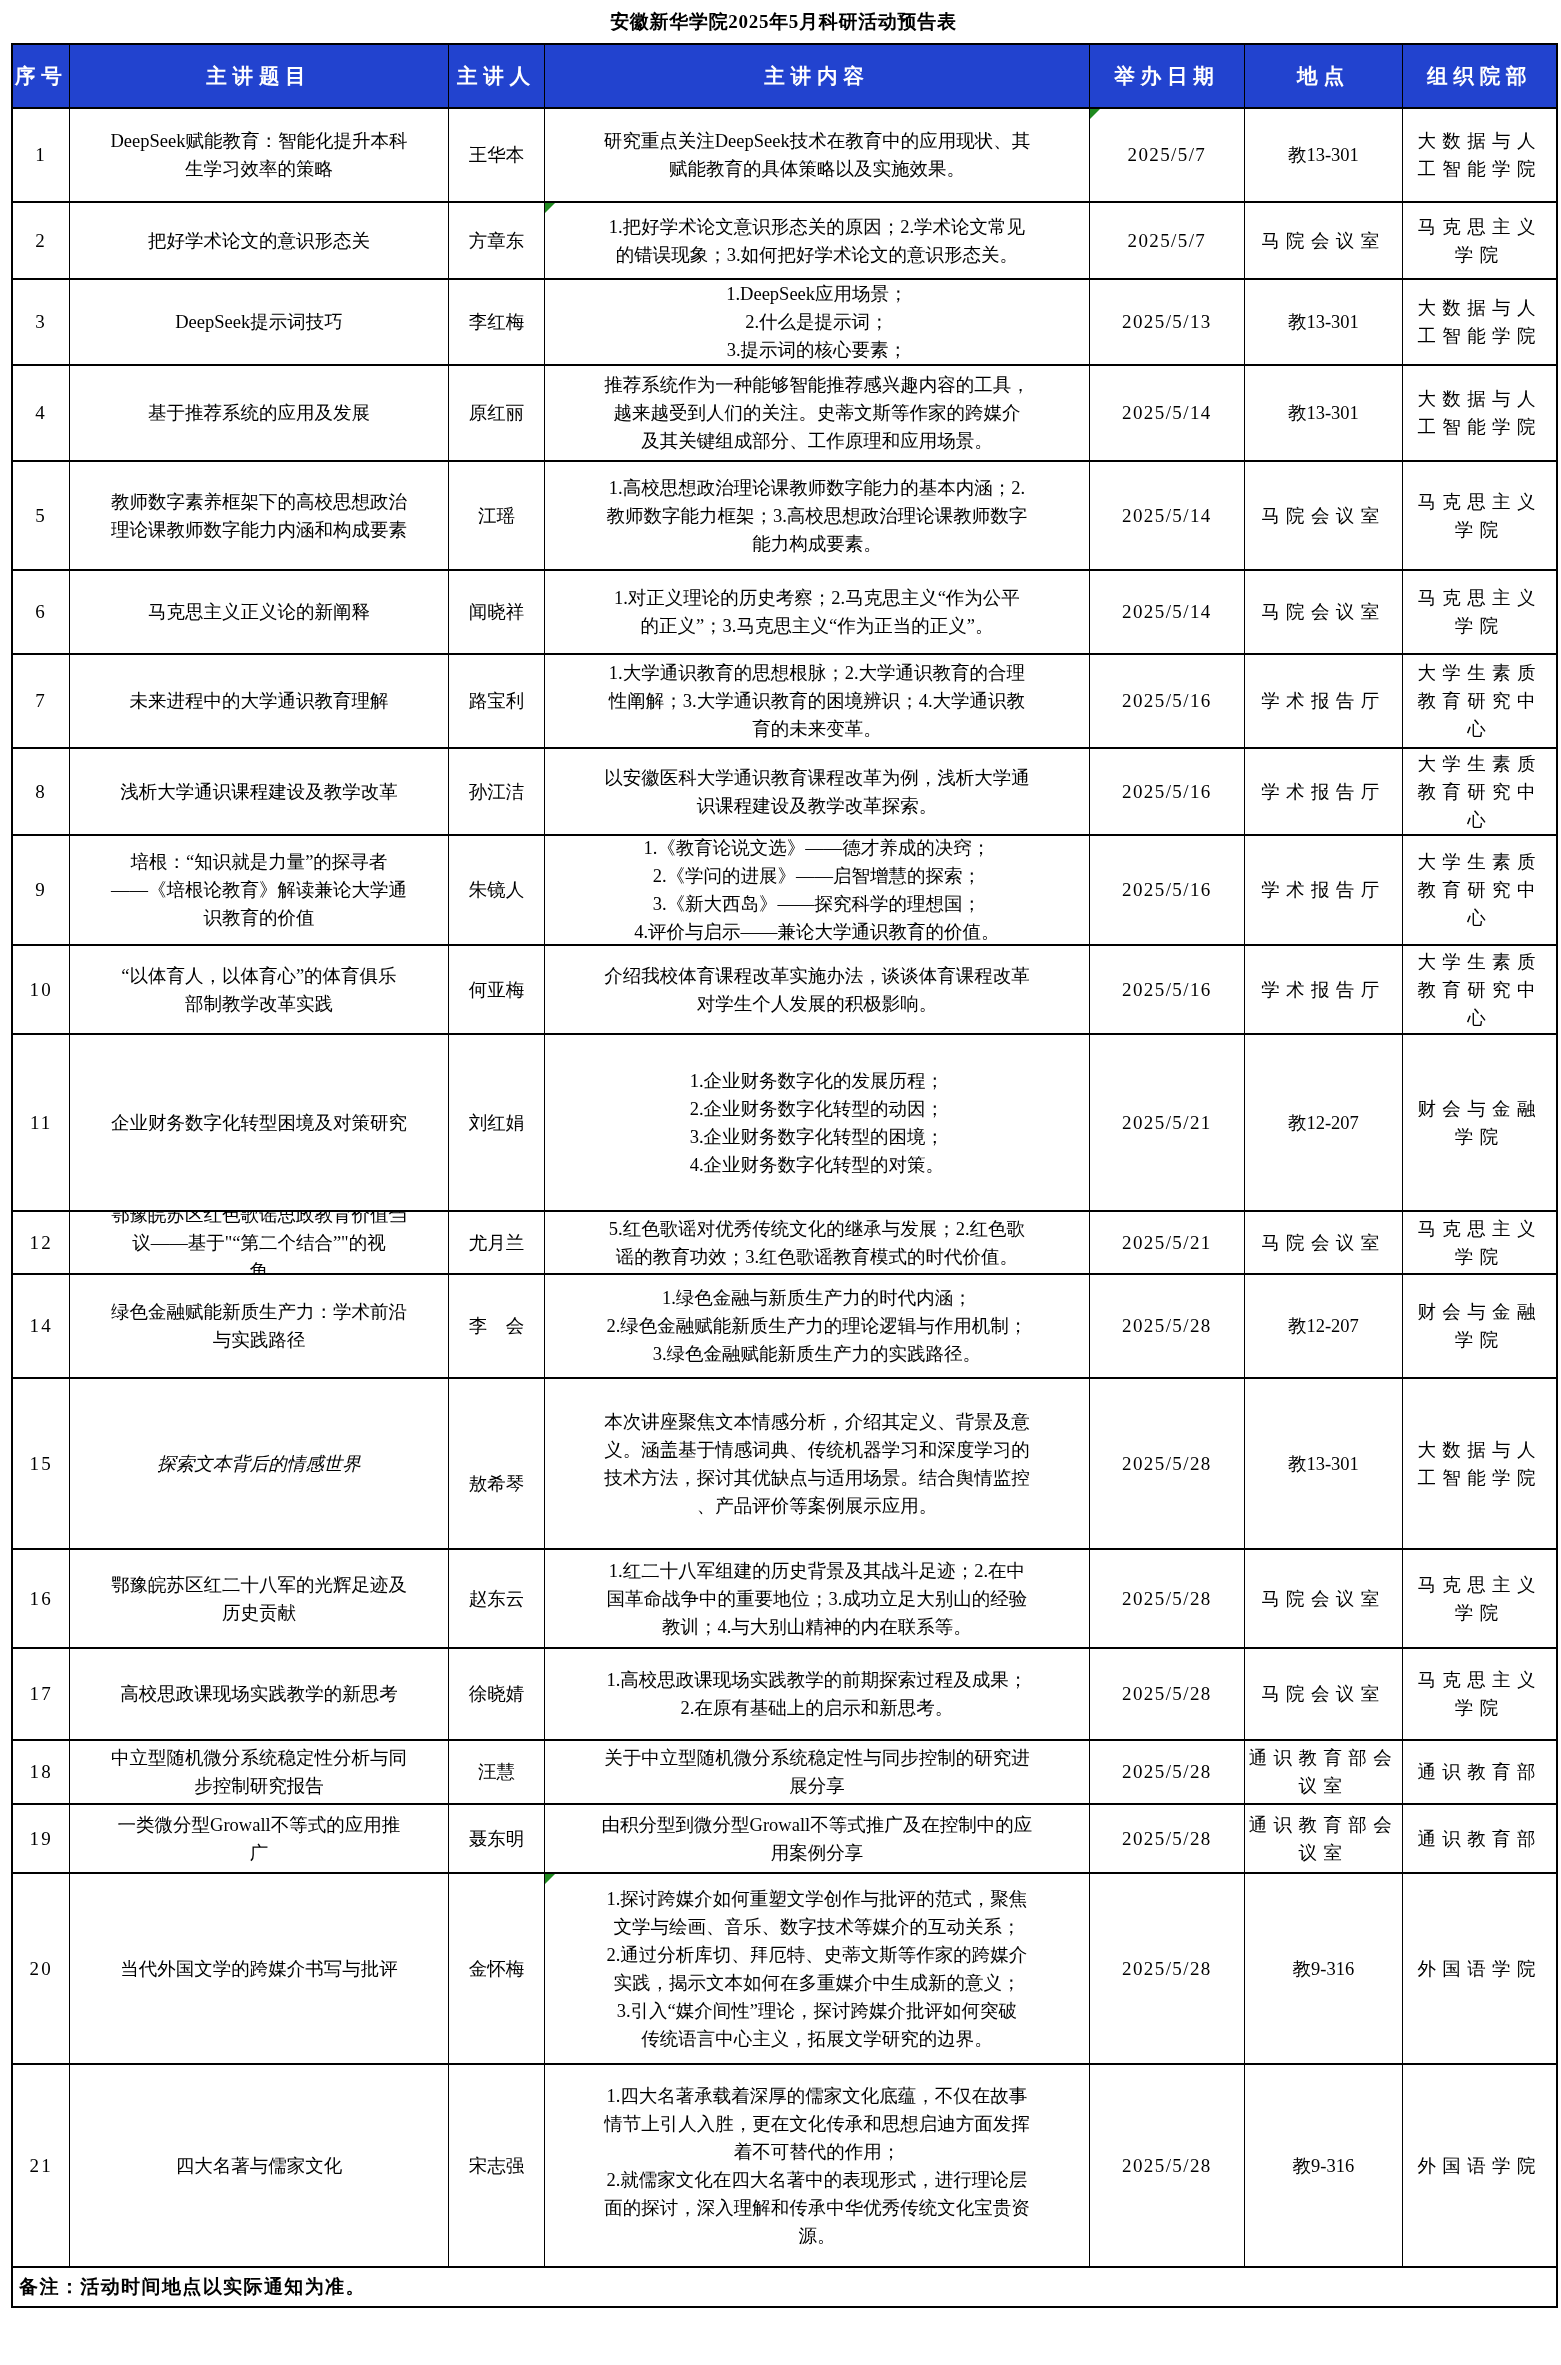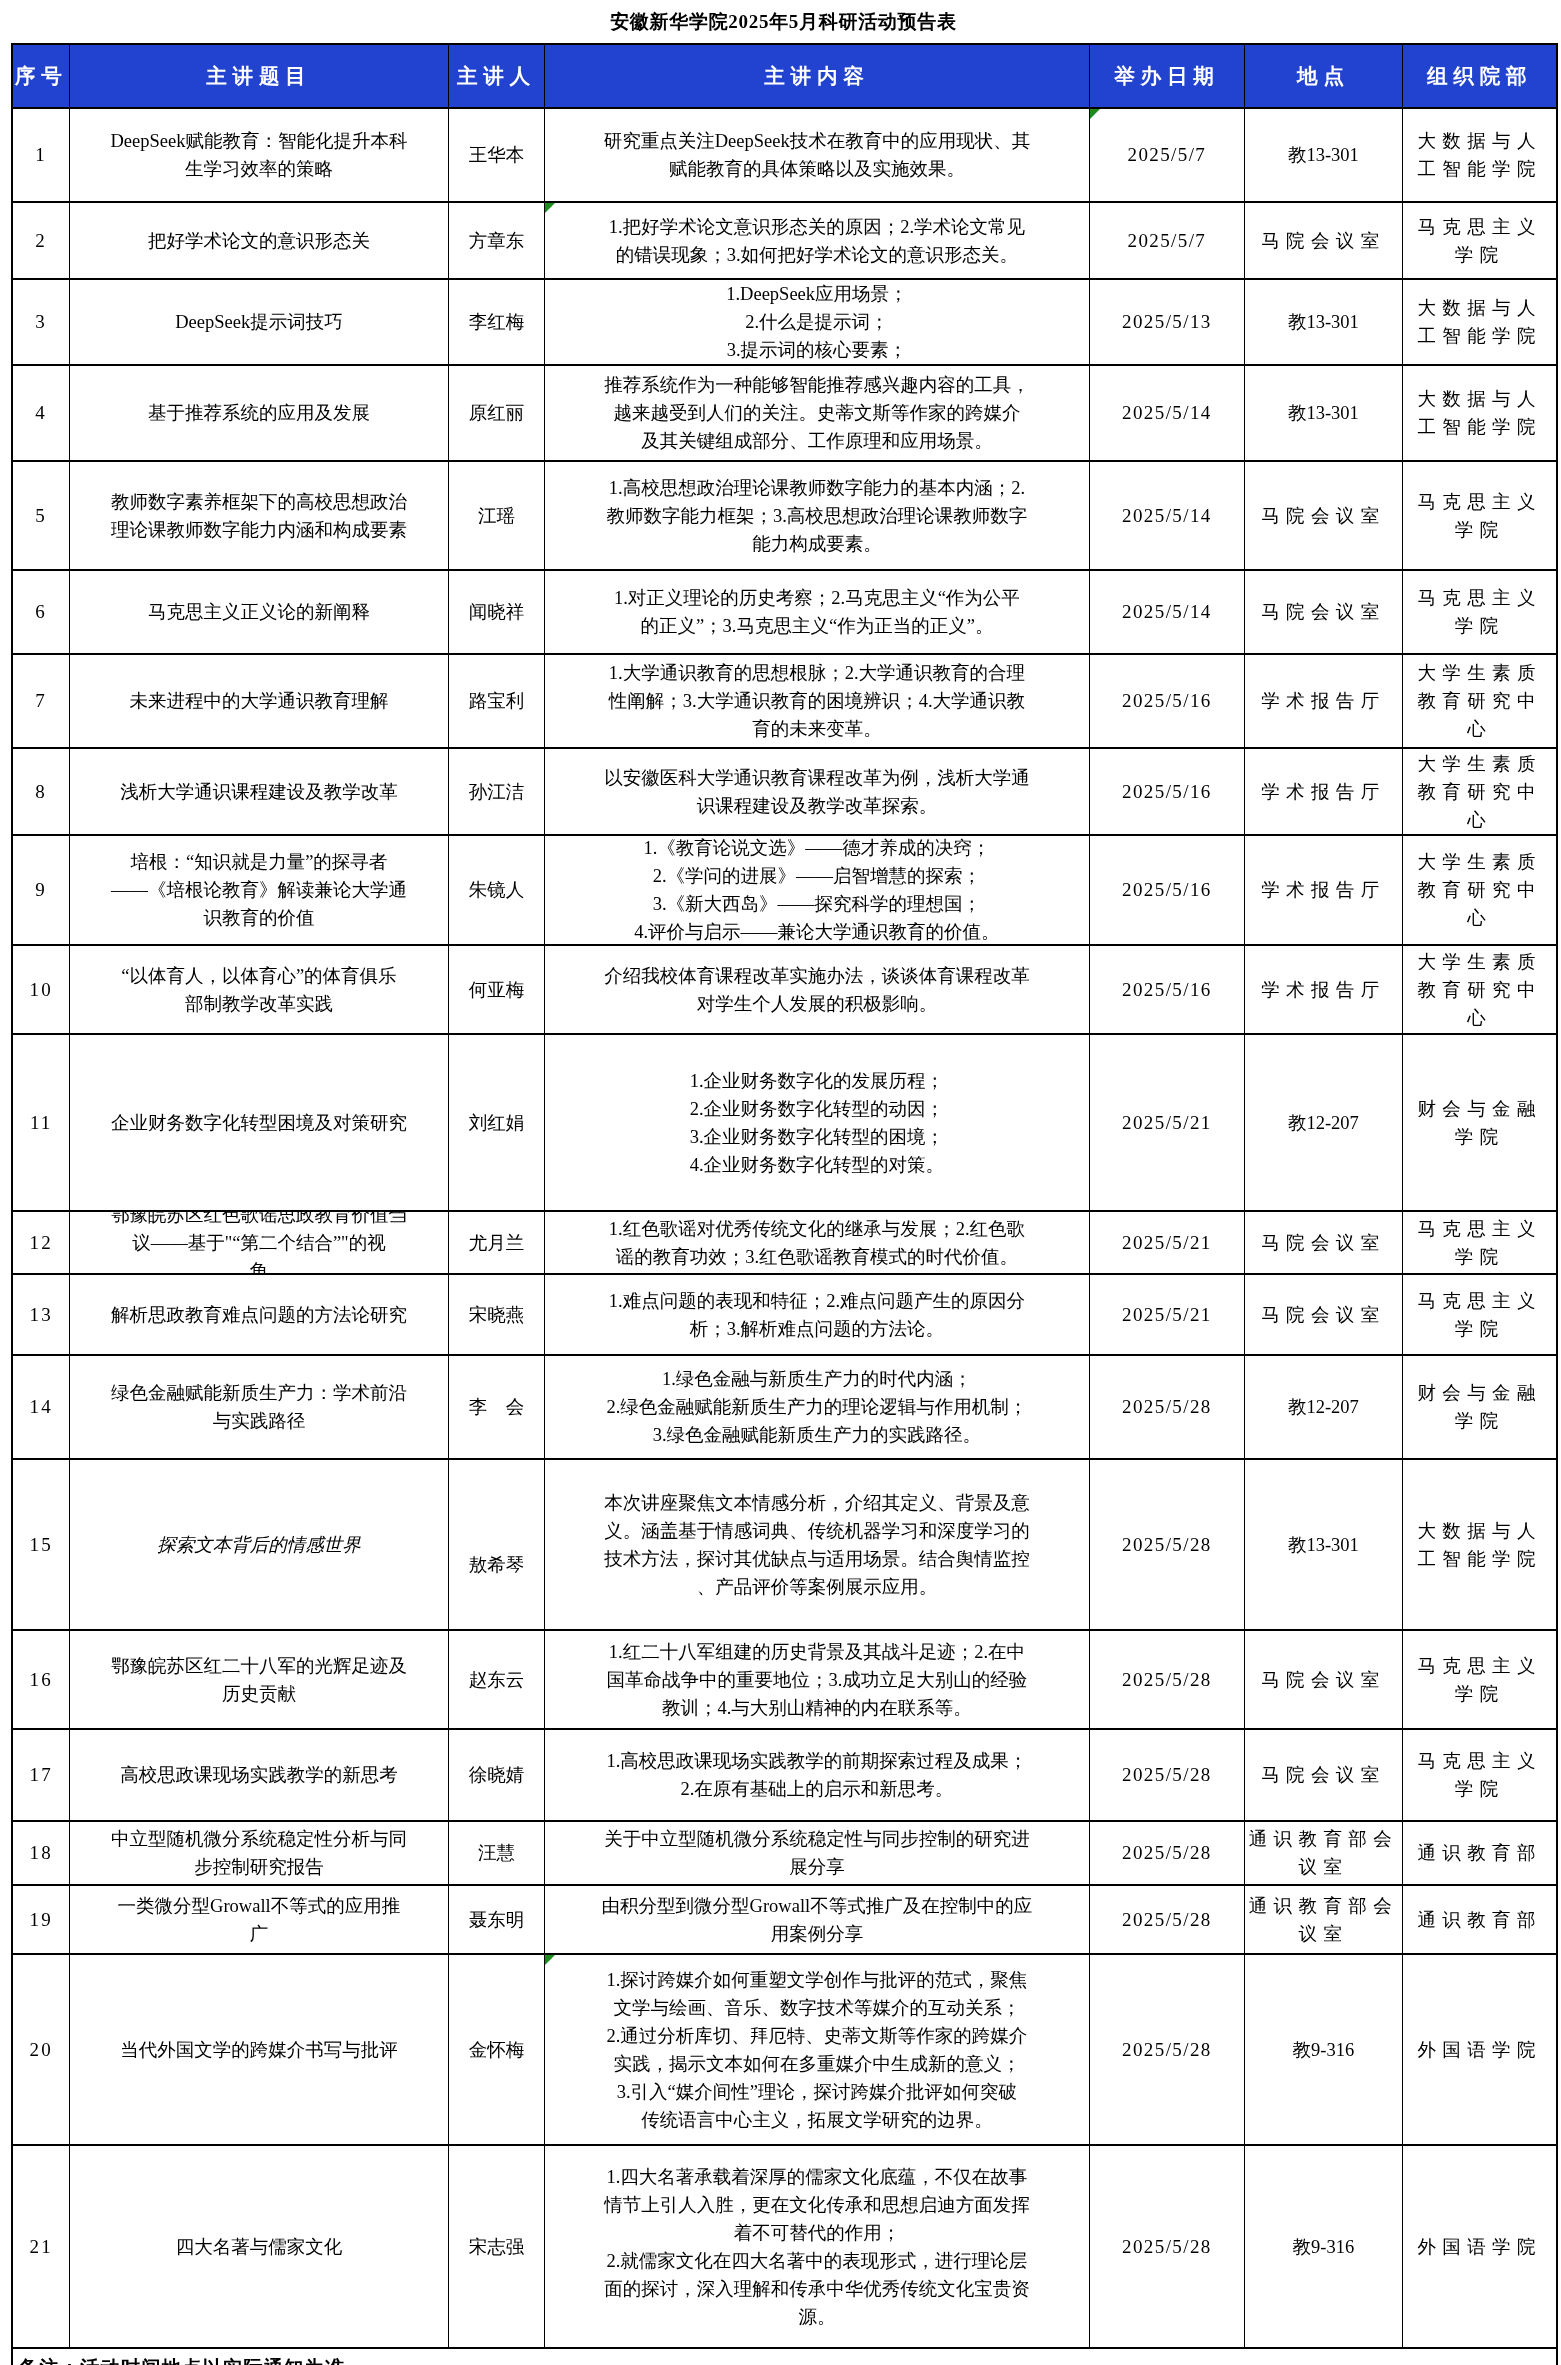--- a/index.html
+++ b/index.html
@@ -334,55 +334,31 @@
           </td>
           <td class="c-title">
             <div class="wrap" style="height: 61px;">鄂豫皖苏区红色歌谣思政教育价值刍
 议——基于"“第二个结合”"的视
 角</div>
           </td>
           <td class="c-speaker">
             <div class="wrap" style="height: 61px;">尤月兰</div>
           </td>
           <td class="c-content">
-            <div class="wrap" style="height: 61px;">1.红色歌谣对优秀传统文化的继承与发展；2.红色歌
+            <div class="wrap" style="height: 61px;">5.红色歌谣对优秀传统文化的继承与发展；2.红色歌
 谣的教育功效；3.红色歌谣教育模式的时代价值。</div>
           </td>
           <td class="c-date">
             <div class="wrap" style="height: 61px;">2025/5/21</div>
           </td>
           <td class="c-location">
             <div class="wrap spread" style="height: 61px;">马院会议室</div>
           </td>
           <td class="c-dept">
             <div class="wrap spread" style="height: 61px;">马克思主义学院</div>
-          </td>
-        </tr>
-        <tr>
-          <td class="c-num">
-            <div class="wrap" style="height: 79px;">13</div>
-          </td>
-          <td class="c-title">
-            <div class="wrap" style="height: 79px;">解析思政教育难点问题的方法论研究</div>
-          </td>
-          <td class="c-speaker">
-            <div class="wrap" style="height: 79px;">宋晓燕</div>
-          </td>
-          <td class="c-content">
-            <div class="wrap" style="height: 79px;">1.难点问题的表现和特征；2.难点问题产生的原因分
-析；3.解析难点问题的方法论。</div>
-          </td>
-          <td class="c-date">
-            <div class="wrap" style="height: 79px;">2025/5/21</div>
-          </td>
-          <td class="c-location">
-            <div class="wrap spread" style="height: 79px;">马院会议室</div>
-          </td>
-          <td class="c-dept">
-            <div class="wrap spread" style="height: 79px;">马克思主义学院</div>
           </td>
         </tr>
         <tr>
           <td class="c-num">
             <div class="wrap" style="height: 102px;">14</div>
           </td>
           <td class="c-title">
             <div class="wrap" style="height: 102px;">绿色金融赋能新质生产力：学术前沿
 与实践路径</div>
           </td>

